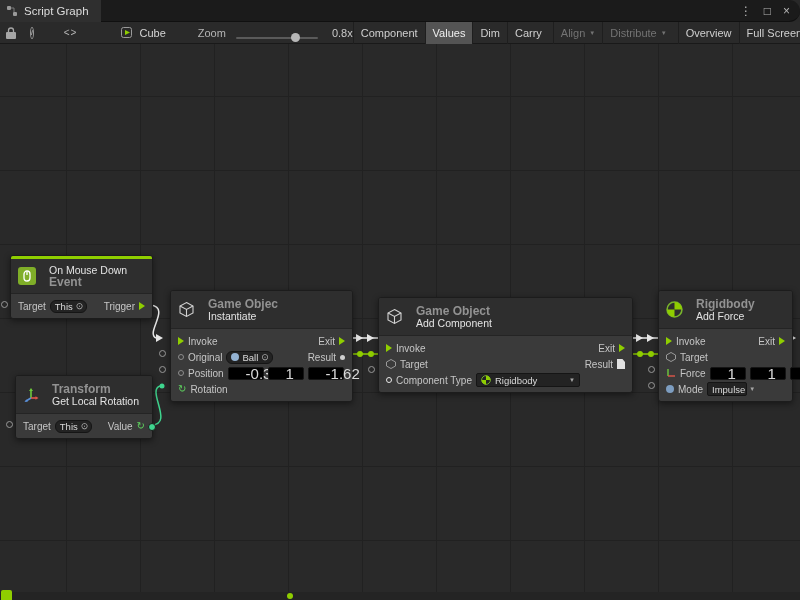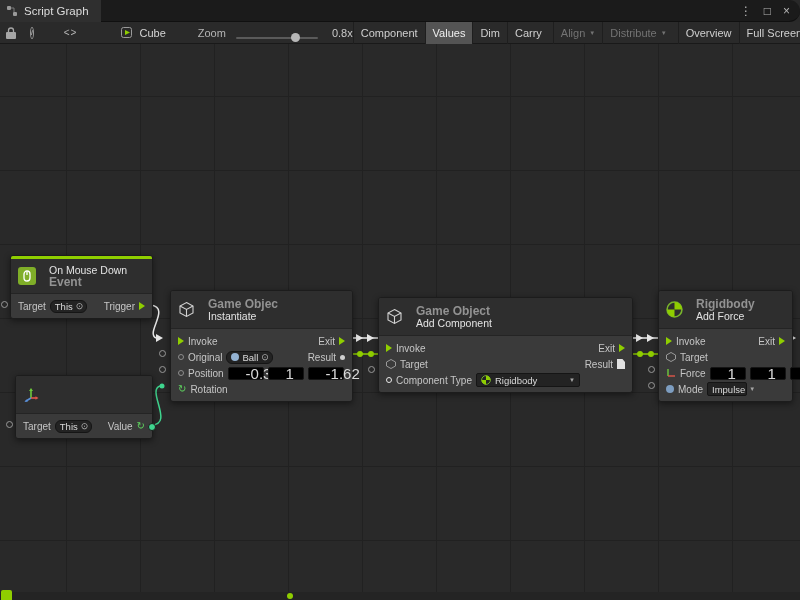--- a/index.html
+++ b/index.html
@@ -214,20 +214,24 @@
         <span class="ticon">
           <svg width="16" height="16" viewBox="0 0 16 16">
               <line x1="8" y1="11" x2="8" y2="3" stroke="#6ecb3c" stroke-width="1.6"></line>
               <polygon points="8,1 6,4 10,4" fill="#6ecb3c"></polygon>
               <line x1="8" y1="11" x2="14" y2="11" stroke="#e0564a" stroke-width="1.6"></line>
               <polygon points="15.5,11 12.5,9.2 12.5,12.8" fill="#e0564a"></polygon>
               <line x1="8" y1="11" x2="3" y2="14" stroke="#5a8fd8" stroke-width="1.6"></line>
               <polygon points="1.5,15 5,14.6 3.2,12.4" fill="#5a8fd8"></polygon>
             </svg>
         </span>
+        <span class="titles">
+          <span class="t-sub">Transform</span>
+          <span class="t-main">Get Local Rotation</span>
+        </span>
       </div>
       <div class="node-body">
         <div class="row" style="height:16px">
           <span class="lbl">Target</span>
           <span class="chip">
             <span>This</span>
             <span class="picker">⊙</span>
           </span>
           <span class="spacer"></span>
           <span class="lbl">Value</span>

